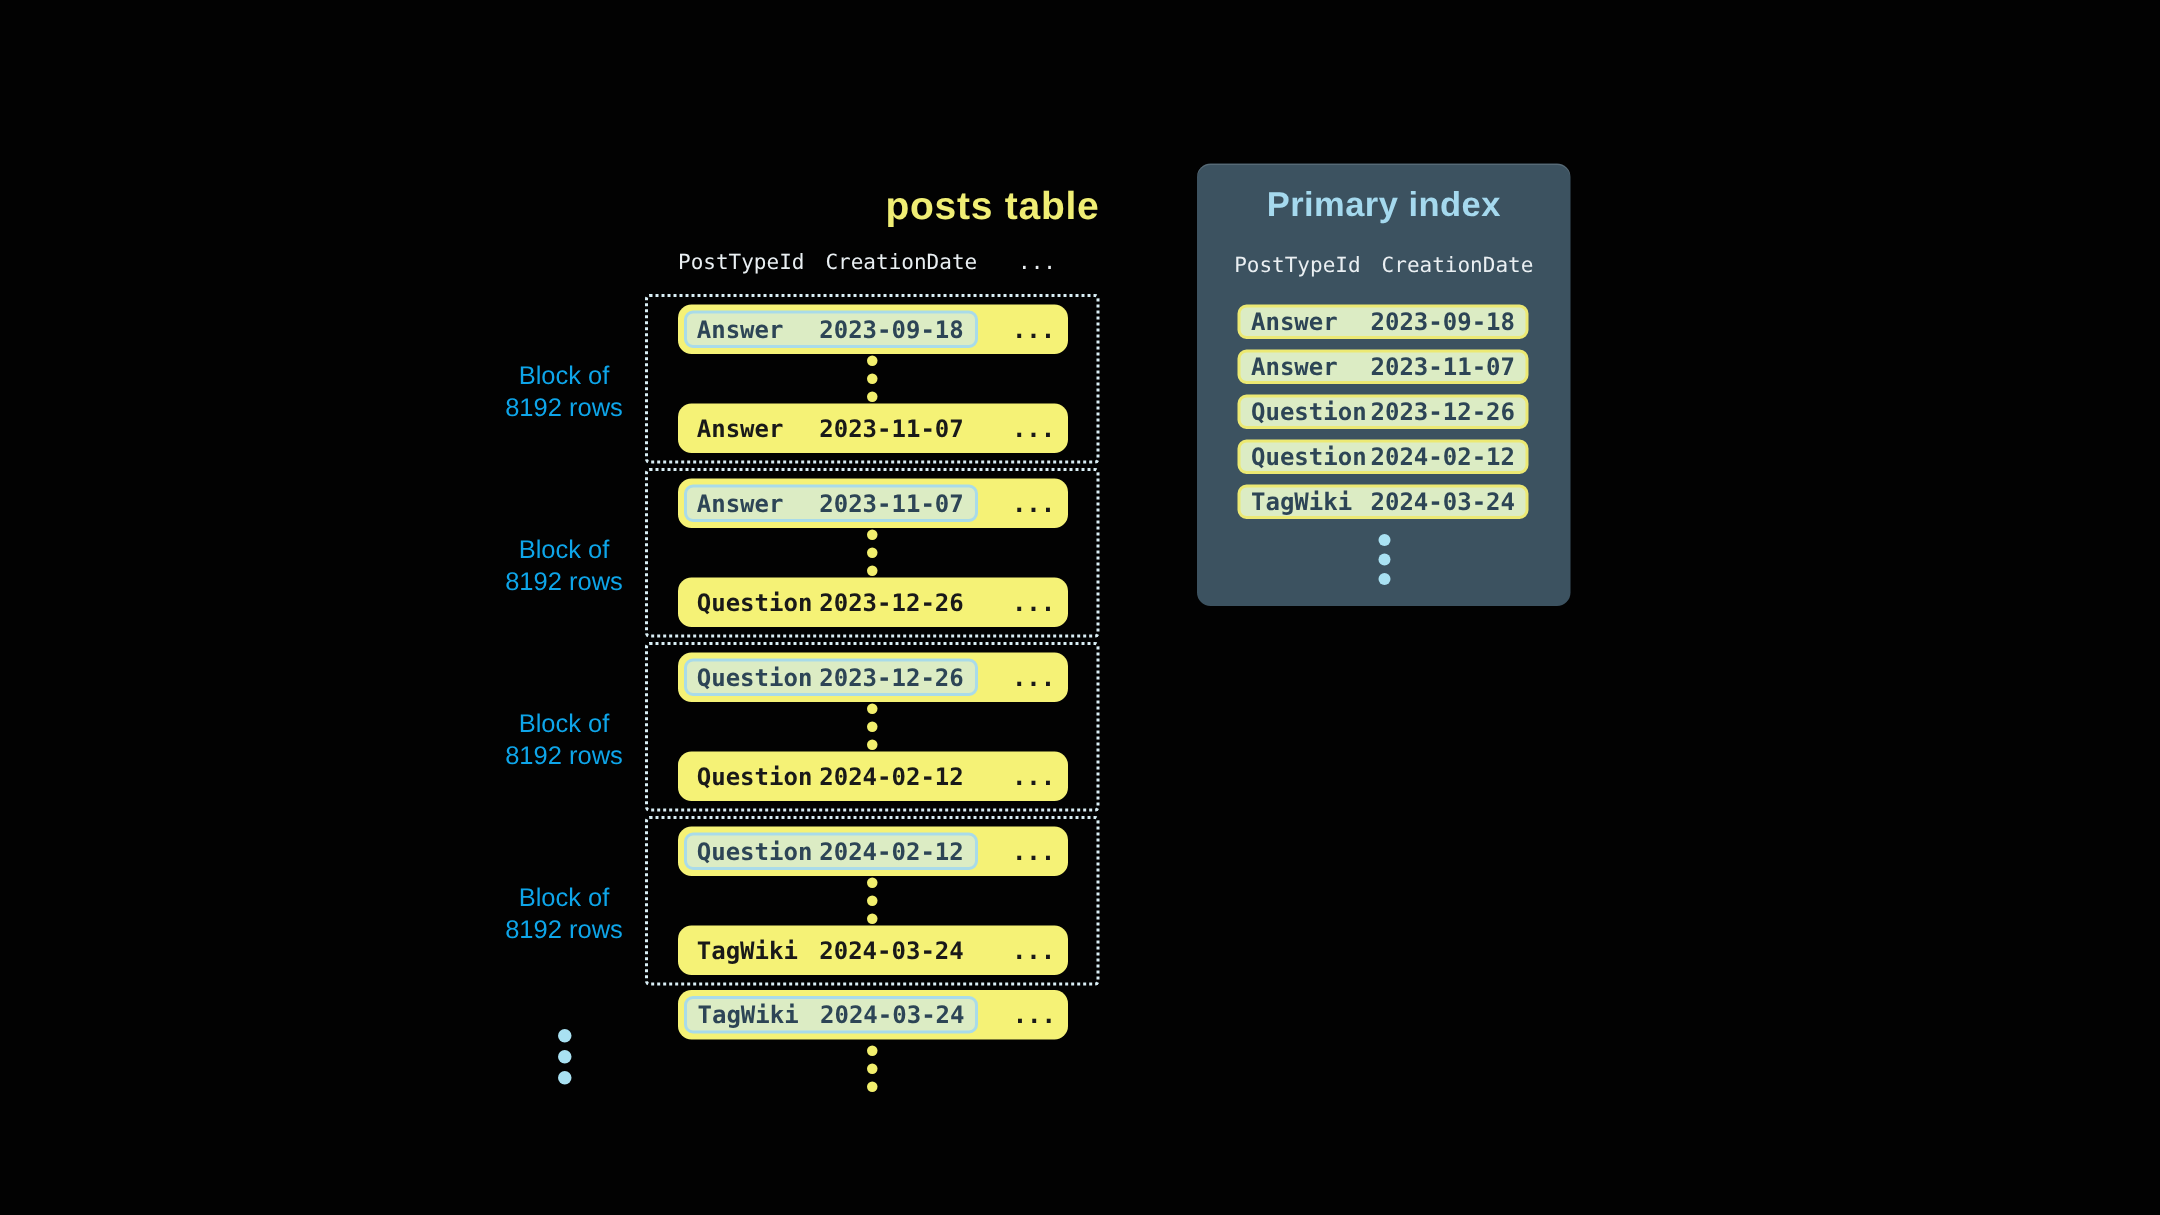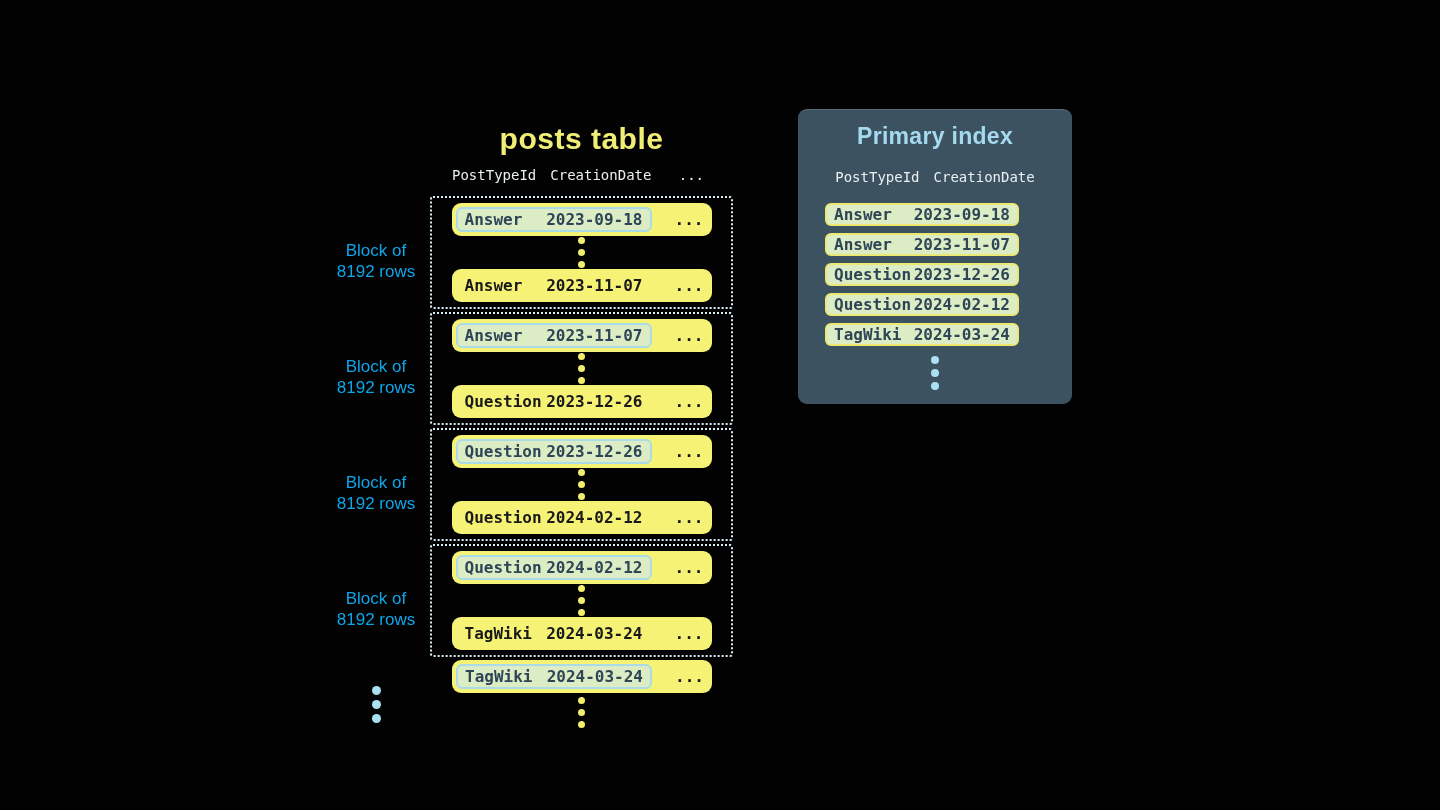--- a/index.html
+++ b/index.html
@@ -2,22 +2,22 @@
 <html><head>
 <meta charset="utf-8">
 <style>
   html,body{margin:0;padding:0;background:#000;}
   .canvas{
     position:relative;width:1440px;height:810px;background:#020202;overflow:hidden;
     font-family:"Liberation Sans",sans-serif;
   }
   
   .pt-title{
-    position:absolute;left:430px;top:122px;width:303px;text-align:center;
-    font-size:30px;font-weight:700;color:#f0ee74;letter-spacing:.5px;
+    position:absolute;left:430px;top:122px;width:303px;text-align:right;
+    font-size:26px;font-weight:700;color:#f0ee74;letter-spacing:.5px;
   }
   .pt-header{
     position:absolute;left:452px;top:167px;width:260px;box-sizing:border-box;
     display:flex;align-items:center;padding-right:8px;
     font-family:"DejaVu Sans Mono",monospace;font-size:14px;color:#e9eff2;
   }
   .pt-header .c1{margin-left:14px;}
   .pt-header .hdr-ellip{margin-left:auto;}
   .blocks{position:absolute;left:430px;top:196px;}
   .block{
@@ -50,21 +50,20 @@
     font-size:17px;line-height:21px;color:#0ea5e9;
   }
   .overflow-row{position:absolute;left:452px;top:660px;}
   .bottom-ydots{position:absolute;left:578px;top:697px;}
   .bottom-bdots{position:absolute;left:372px;top:686px;}
   
   .panel{
     position:absolute;left:798px;top:109px;width:249px;height:295px;
     background:#3c5260;border-radius:9px;
     box-shadow:inset 0 1px 0 rgba(255,255,255,.14);
-    padding-left:25px;
   }
   .pi-title{
     position:absolute;left:0;top:14px;width:100%;text-align:center;
     font-size:23px;font-weight:700;color:#a5d9ee;letter-spacing:.3px;
   }
   .pi-header{
     position:absolute;left:0;top:60px;width:100%;display:flex;justify-content:center;gap:14px;
     font-family:"DejaVu Sans Mono",monospace;font-size:14px;color:#eaeff2;
   }
   .pi-rows{position:absolute;left:27px;top:94px;display:flex;flex-direction:column;gap:7px;}

